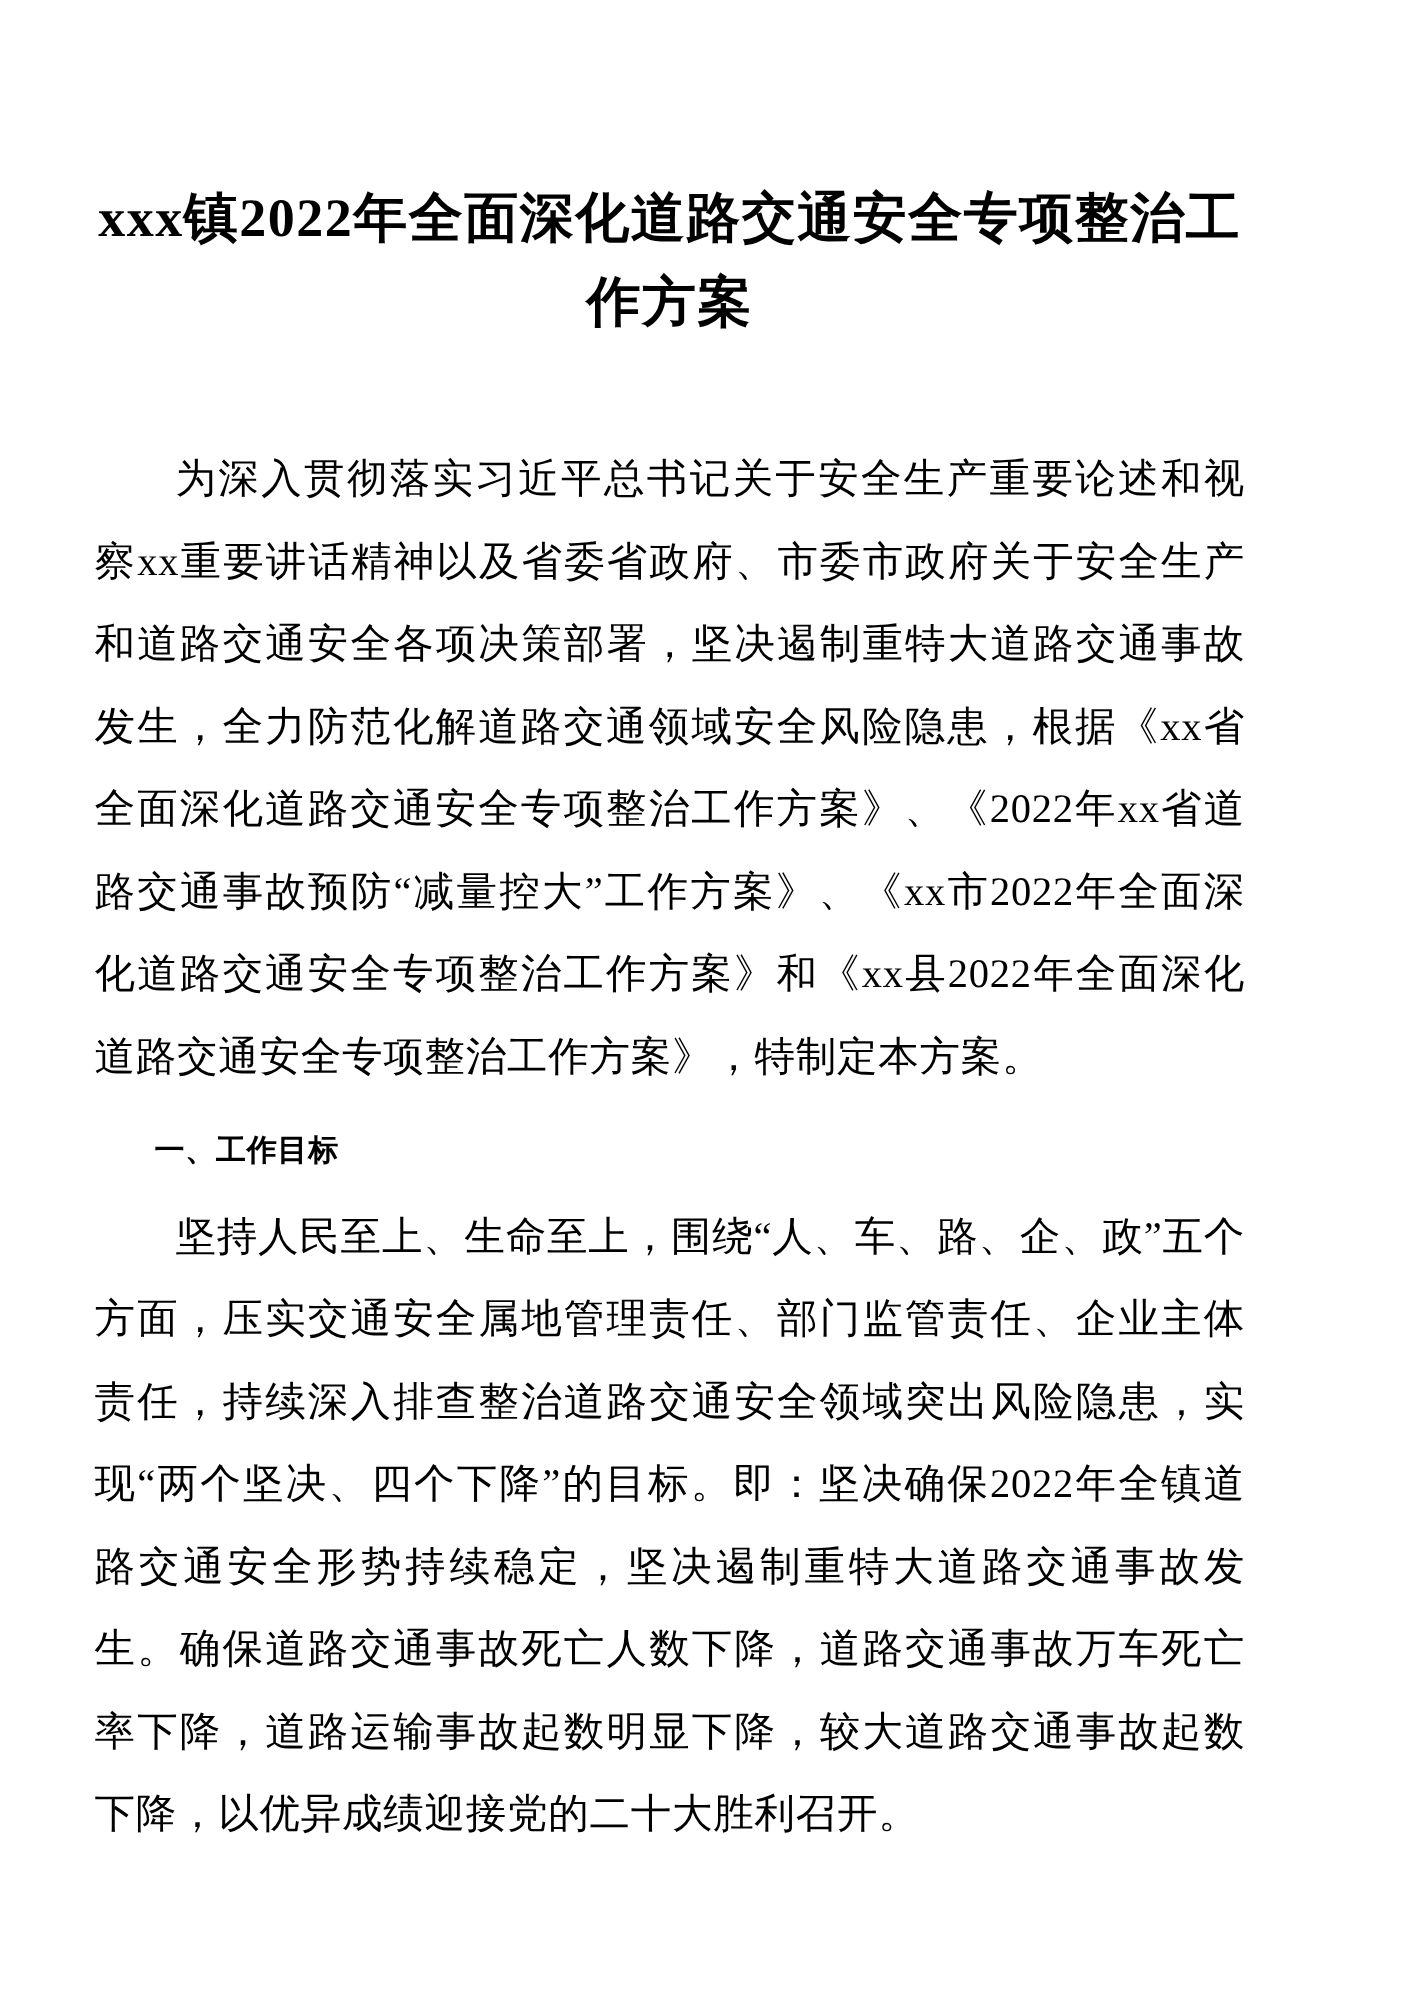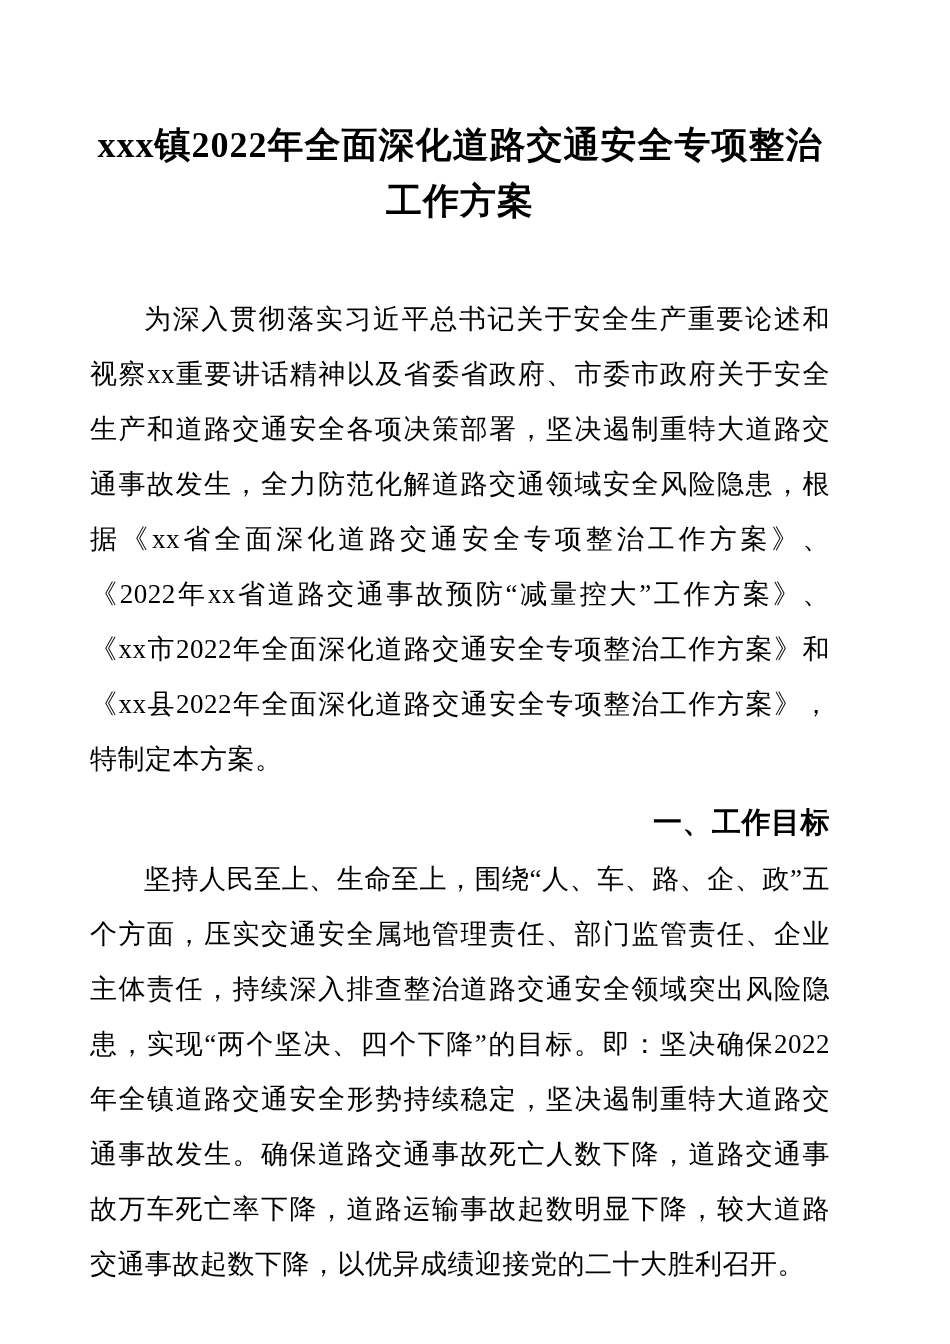--- a/index.html
+++ b/index.html
@@ -6,21 +6,21 @@
     margin: 0;
     padding: 0;
     background: #ffffff;
   }
   .page {
     width: 950px;
     height: 1344px;
     margin: 0 auto;
     background: #ffffff;
     box-sizing: border-box;
-    padding: 118px 120px 60px 90px;
+    padding: 118px 120px 60px 63px;
     font-family: "Liberation Serif", "DejaVu Serif", serif;
     color: #000000;
     overflow: hidden;
   }
   .doc-title {
     font-size: 36px;
     font-weight: bold;
     text-align: center;
     line-height: 1.55;
     margin: 0 0 62px 0;
@@ -29,28 +29,27 @@
   .para {
     font-size: 27px;
     line-height: 55px;
     text-align: justify;
     text-justify: inter-ideograph;
     text-indent: 2em;
     margin: 0;
     letter-spacing: 0.5px;
   }
   .section-heading {
-    font-size: 29px;
+    font-size: 20px;
     font-weight: bold;
     line-height: 55px;
     text-indent: 2em;
     margin: 8px 0 2px 0;
     font-family: Liberation Sans, sans-serif;
     letter-spacing: 0.5px;
-    text-align: right;
   }
 </style>
 </head>
 <body>
 
 <div class="page">
   <h1 class="doc-title">xxx镇2022年全面深化道路交通安全专项整治工作方案</h1>
 
   <p class="para">为深入贯彻落实习近平总书记关于安全生产重要论述和视察xx重要讲话精神以及省委省政府、市委市政府关于安全生产和道路交通安全各项决策部署，坚决遏制重特大道路交通事故发生，全力防范化解道路交通领域安全风险隐患，根据《xx省全面深化道路交通安全专项整治工作方案》、《2022年xx省道路交通事故预防“减量控大”工作方案》、《xx市2022年全面深化道路交通安全专项整治工作方案》和《xx县2022年全面深化道路交通安全专项整治工作方案》，特制定本方案。</p>
 

